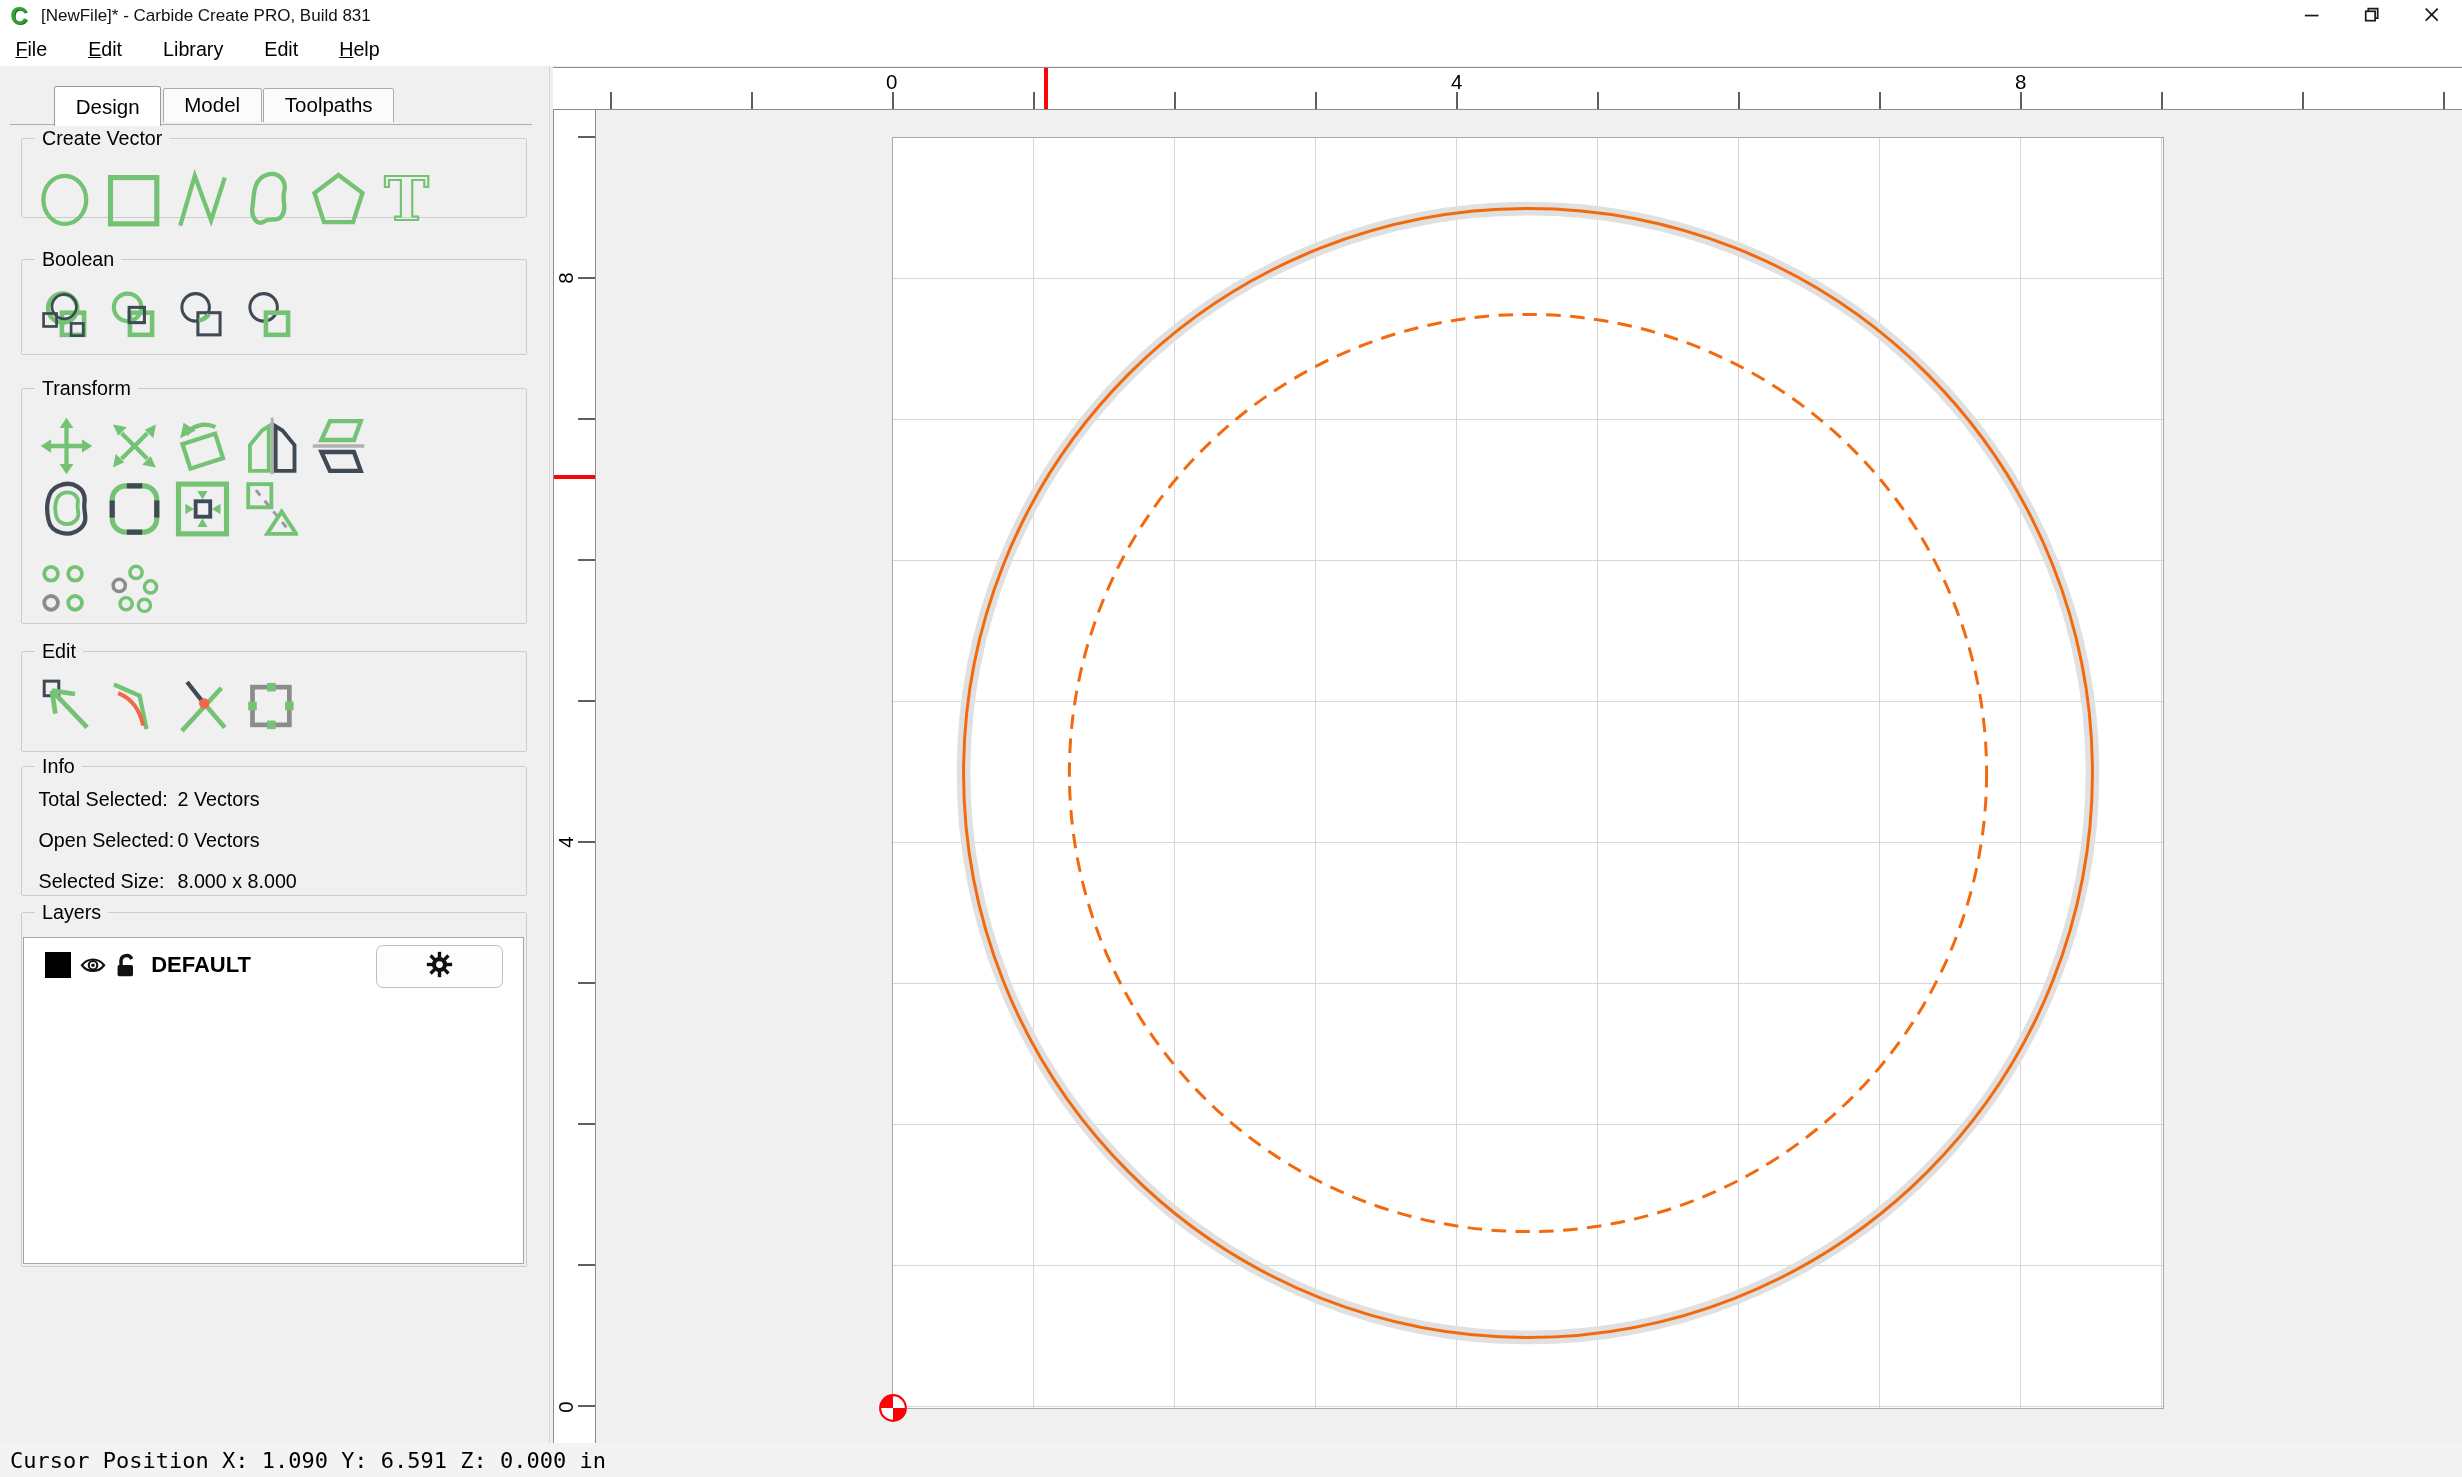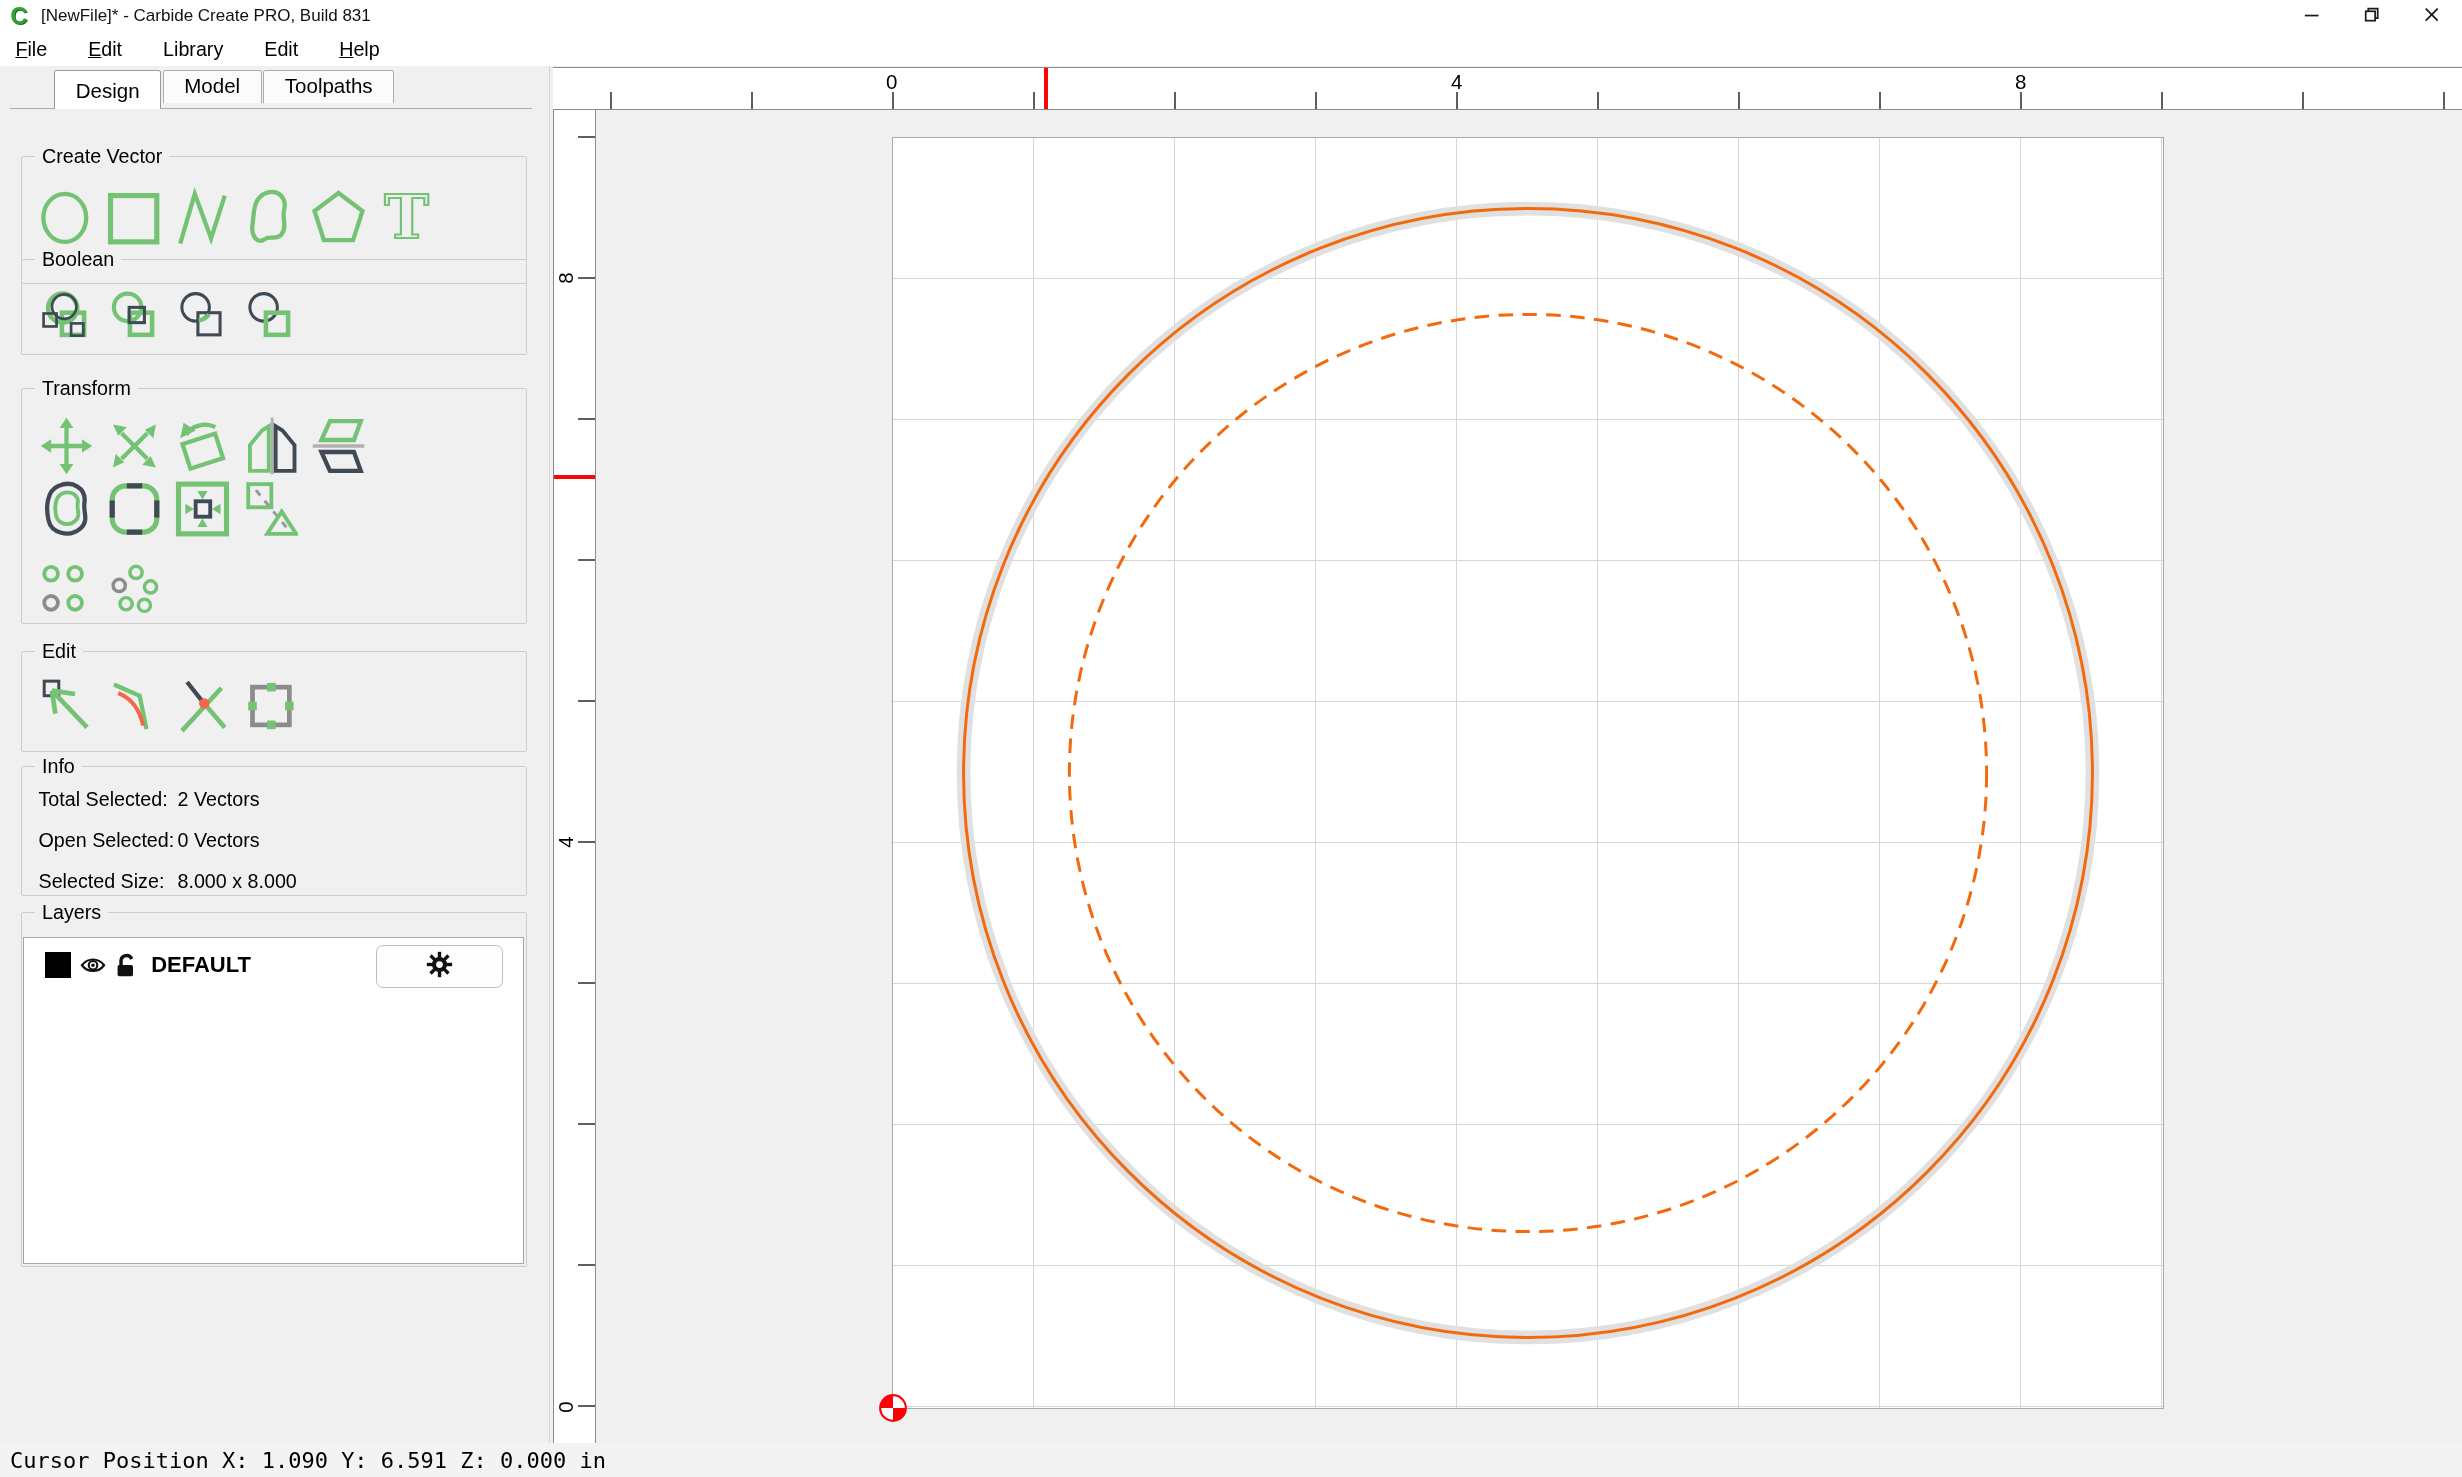--- a/index.html
+++ b/index.html
@@ -15,30 +15,30 @@
   
   #menubar{position:absolute;left:0;top:32px;width:2462px;height:34px;background:#ffffff;
            border-bottom:1.7px solid #e9e9e9;display:flex;align-items:center;}
   .menu-item{font-size:19.7px;padding:0 20.5px;height:34px;display:flex;align-items:center;}
   .menu-item:first-child{padding-left:15.4px;}
   .accel{text-decoration:underline;}
   
   #leftpanel{position:absolute;left:0;top:66px;width:550px;height:1377px;background:#f0f0f0;
              border-right:1.7px solid #d6d6d6;box-sizing:border-box;}
   
-  #tabs{position:absolute;left:10.3px;top:4px;right:17px;height:38px;display:flex;align-items:flex-start;
+  #tabs{position:absolute;left:10.3px;top:20px;right:17px;height:38px;display:flex;align-items:center;
         border-bottom:1.7px solid #adadad;padding-left:44px;}
   .tab{font-size:20.5px;border:1.7px solid #adadad;border-bottom:none;background:#fbfbfb;
        padding:3.4px 20.5px 5.1px 20.5px;margin-right:1.7px;border-radius:2.6px 2.6px 0 0;color:#000;}
   .tab.active{background:#ffffff;padding-top:7.7px;padding-bottom:6.8px;margin-bottom:-1.7px;
               border-color:#9a9a9a;}
   
   .gbox{position:absolute;left:20.5px;width:506px;border:1.7px solid #cdcdcd;border-radius:1.7px;box-sizing:border-box;}
   .gbox>.gtitle{position:absolute;top:-12px;left:13.7px;background:#f0f0f0;padding:0 6.8px;font-size:19.7px;}
-  #gb-create{top:90px;height:128px;}
+  #gb-create{top:72px;height:80px;}
   #gb-boolean{top:193px;height:96px;text-align:center;}
   #gb-transform{top:322px;height:236px;}
   #gb-edit{top:585px;height:101px;}
   #gb-info{top:700px;height:130px;}
   #gb-layers{top:846px;height:355px;}
   .iconrow{position:absolute;left:17px;display:flex;gap:13px;}
   .tool{width:55px;height:55px;display:flex;align-items:center;justify-content:center;}
   .tool svg{display:block;}
   
   .inforow{position:absolute;left:0;height:26px;width:100%;}

